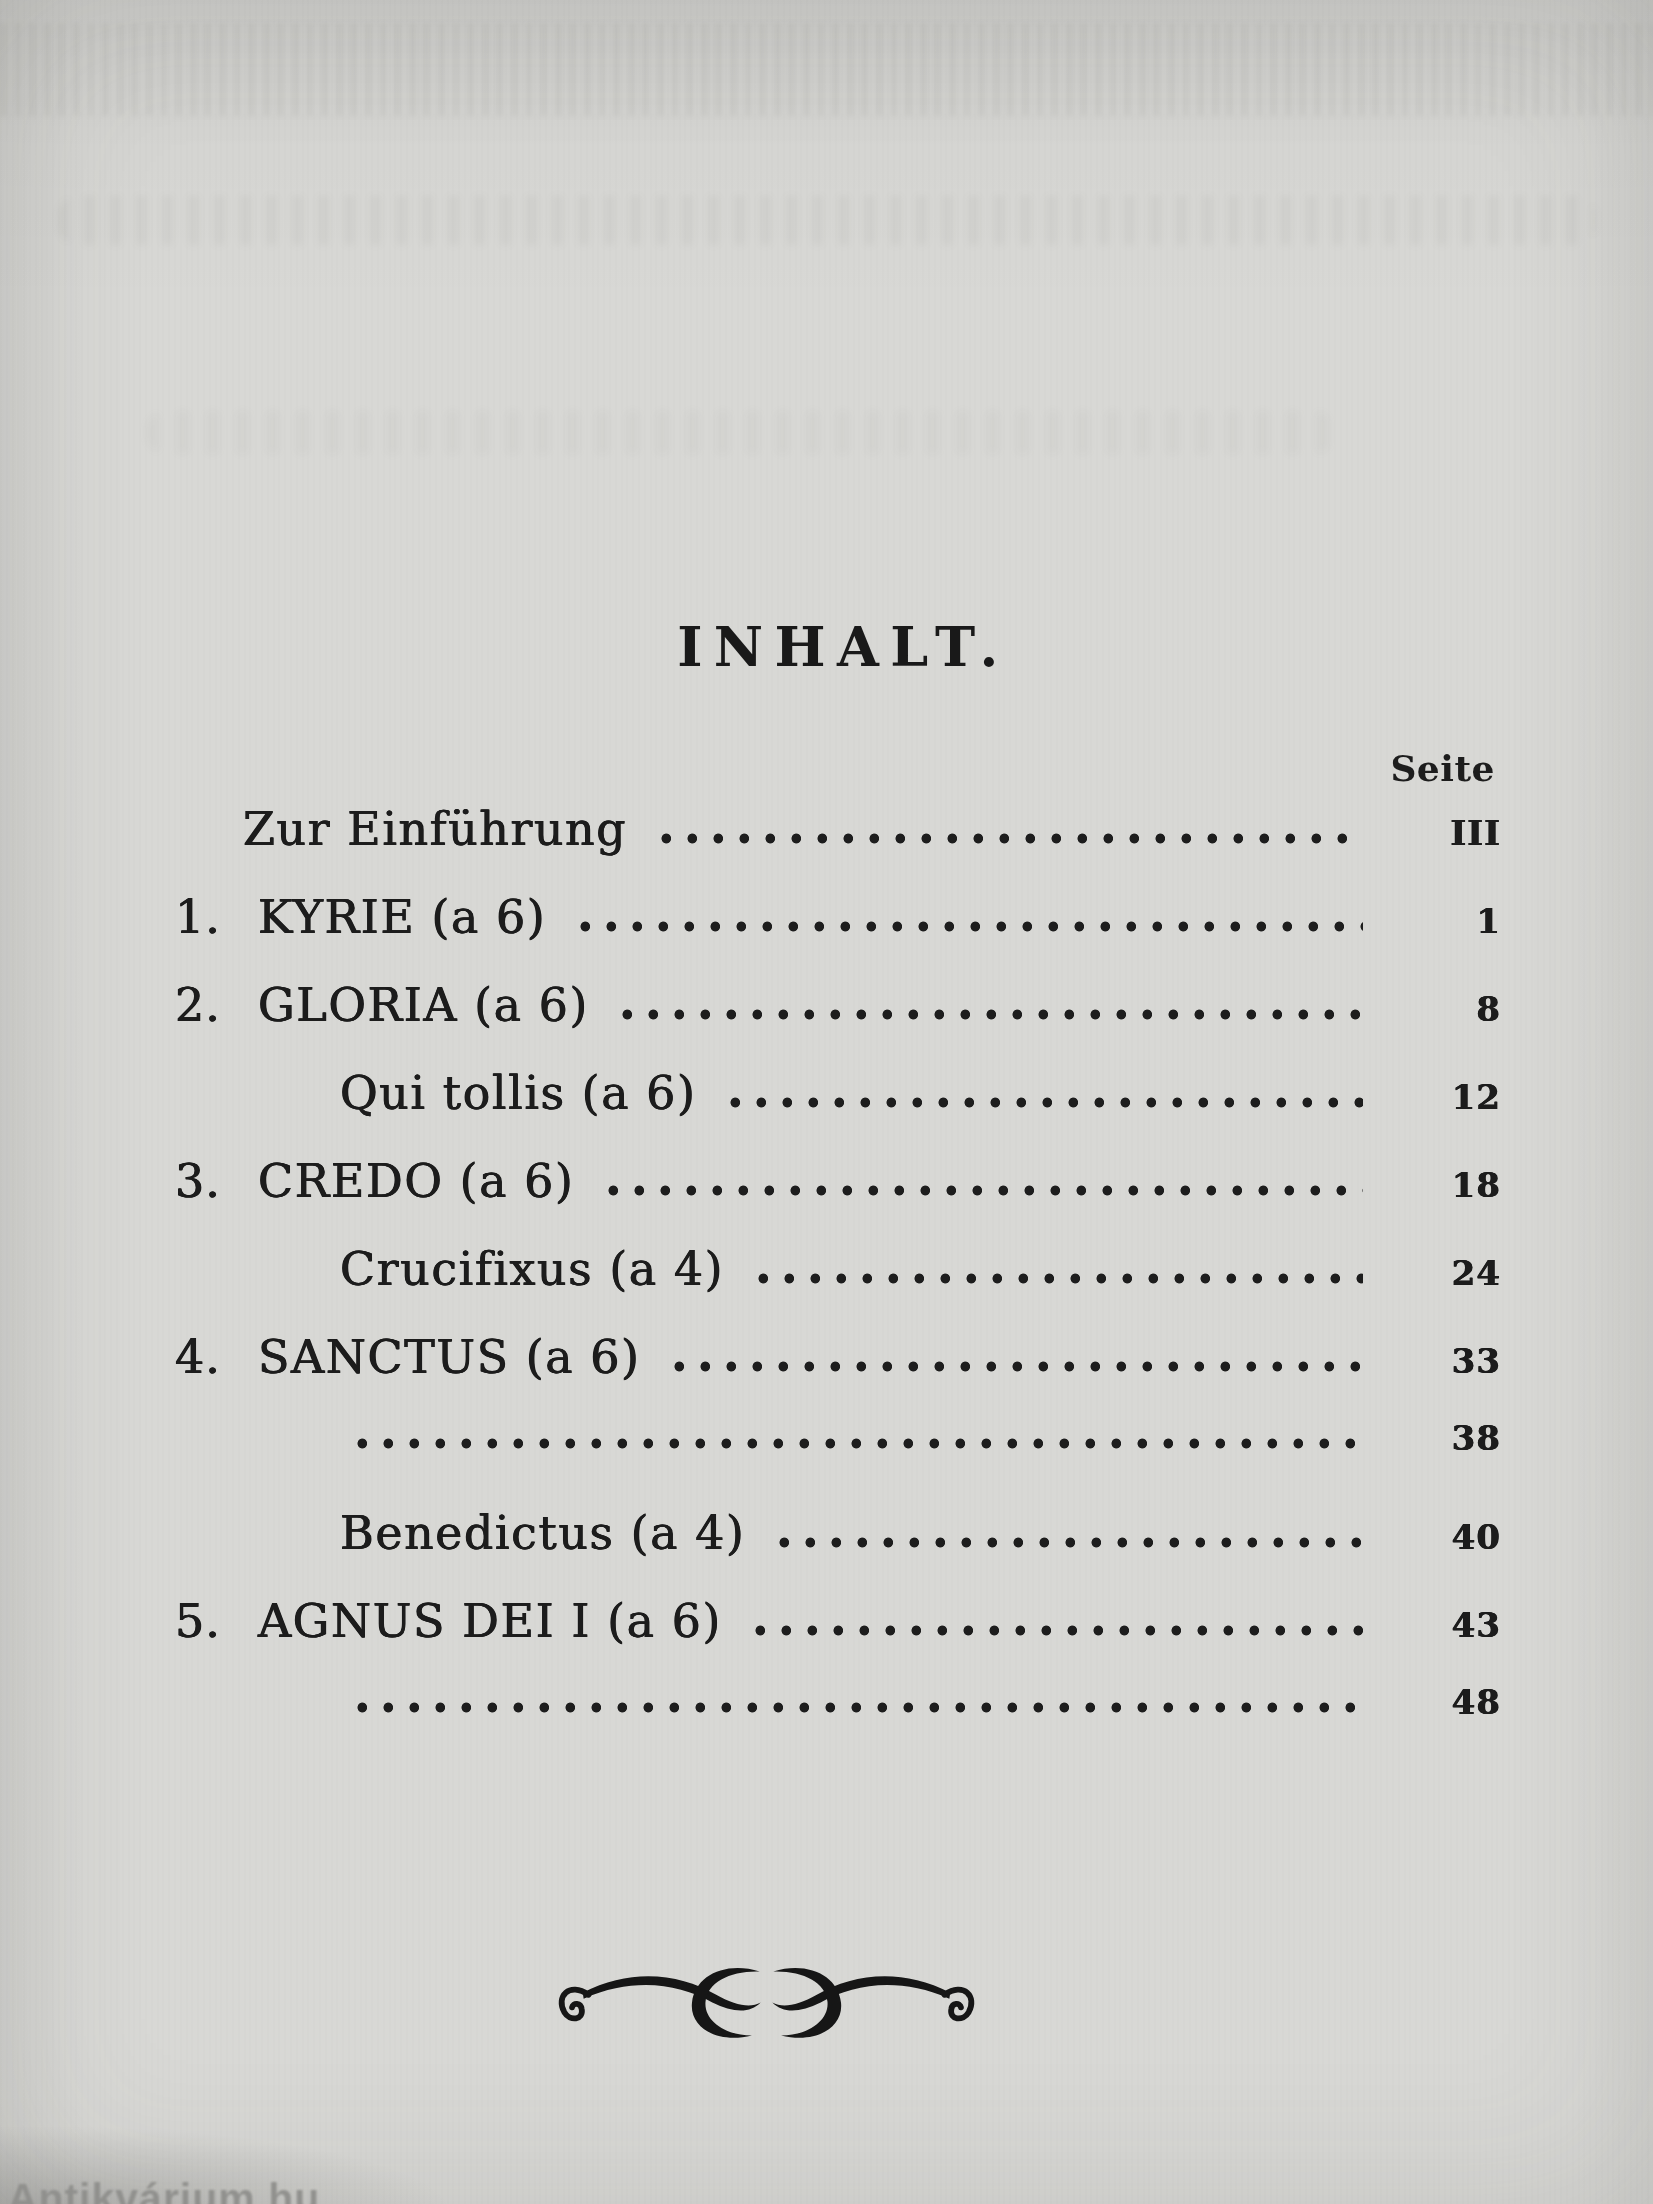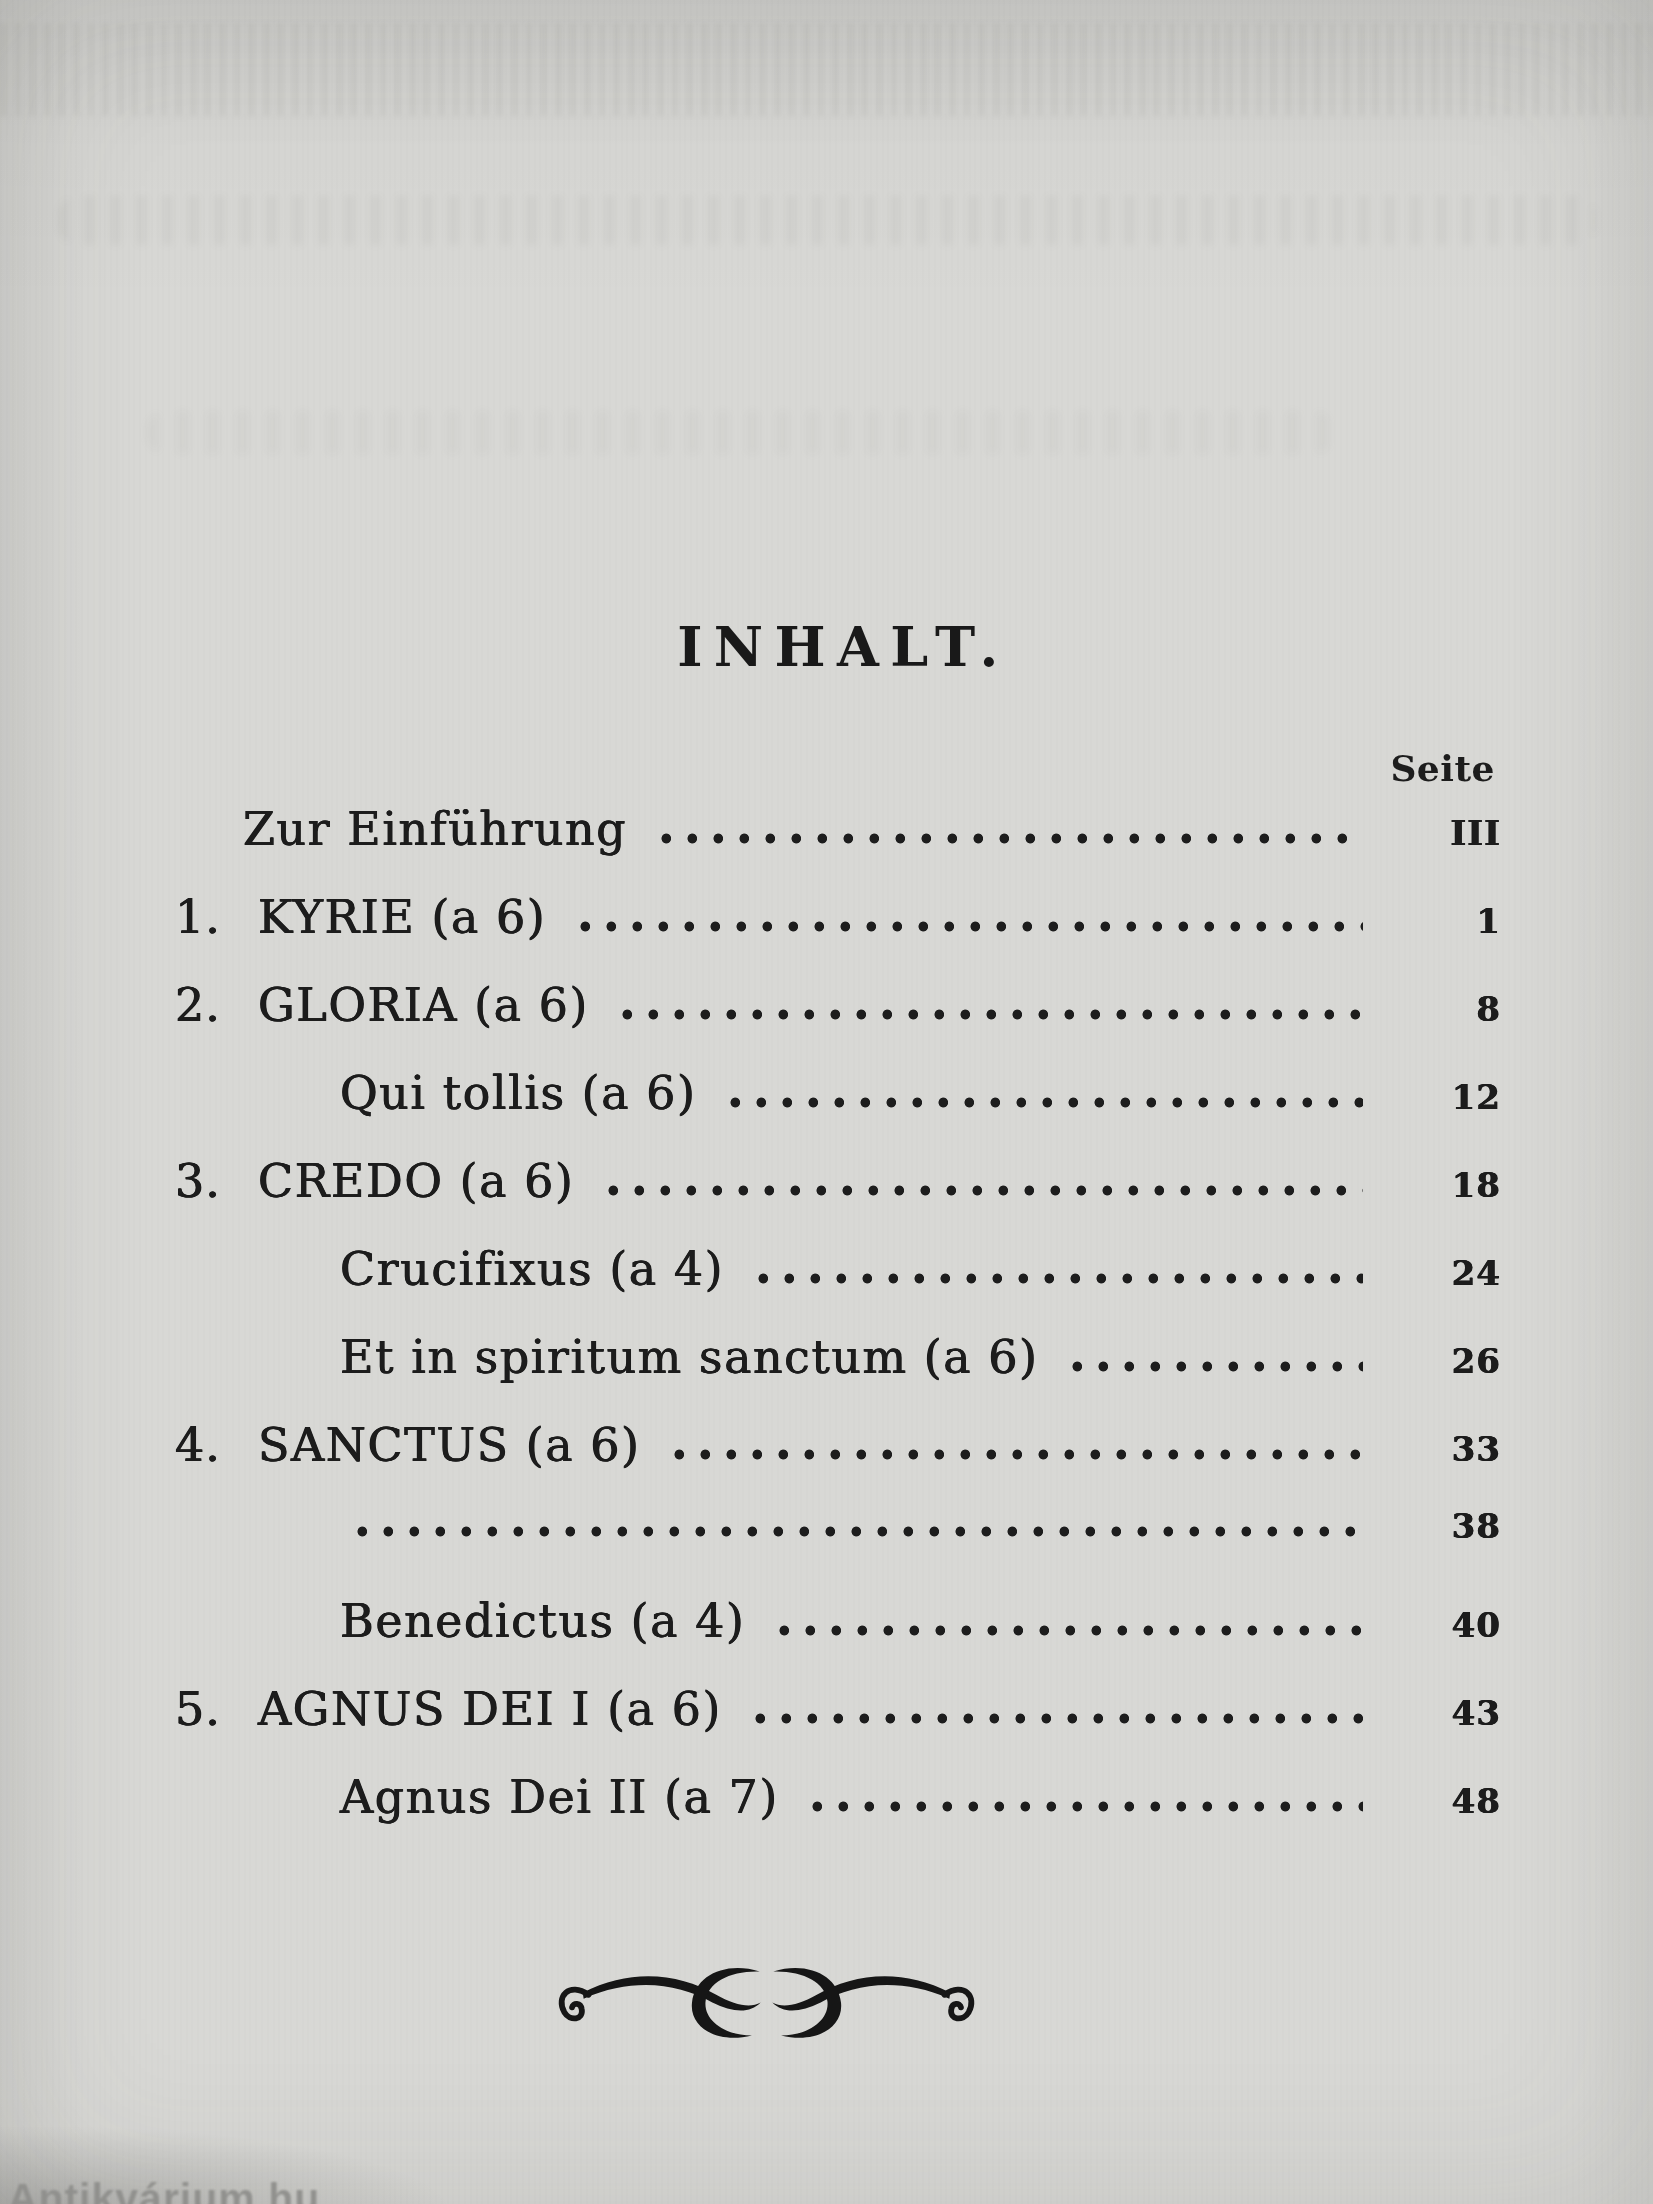--- a/index.html
+++ b/index.html
@@ -160,26 +160,20 @@
       <span class="pageno">18</span>
     </div>
 
     <div class="row sub">
 
       <span class="label">Crucifixus (a 4)</span>
       <span class="dots"></span>
       <span class="pageno">24</span>
     </div>
 
-    <div class="row sub">
-
-      <span class="label">Et in spiritum sanctum (a 6)</span>
-      <span class="dots"></span>
-      <span class="pageno">26</span>
-    </div>
 
     <div class="row main">
       <span class="num">4.</span>
       <span class="label">SANCTUS (a 6)</span>
       <span class="dots"></span>
       <span class="pageno">33</span>
     </div>
 
     <div class="row sub">
 
@@ -196,21 +190,20 @@
 
     <div class="row main">
       <span class="num">5.</span>
       <span class="label">AGNUS DEI I (a 6)</span>
       <span class="dots"></span>
       <span class="pageno">43</span>
     </div>
 
     <div class="row sub">
 
-      <span class="label">Agnus Dei II (a 7)</span>
       <span class="dots"></span>
       <span class="pageno">48</span>
     </div>
   </div>
 
   <div class="flourish-wrap">
     <svg viewBox="0 0 440 92" xmlns="http://www.w3.org/2000/svg">
       <g fill="#161616" stroke="none">
         <g id="halfL">
 

